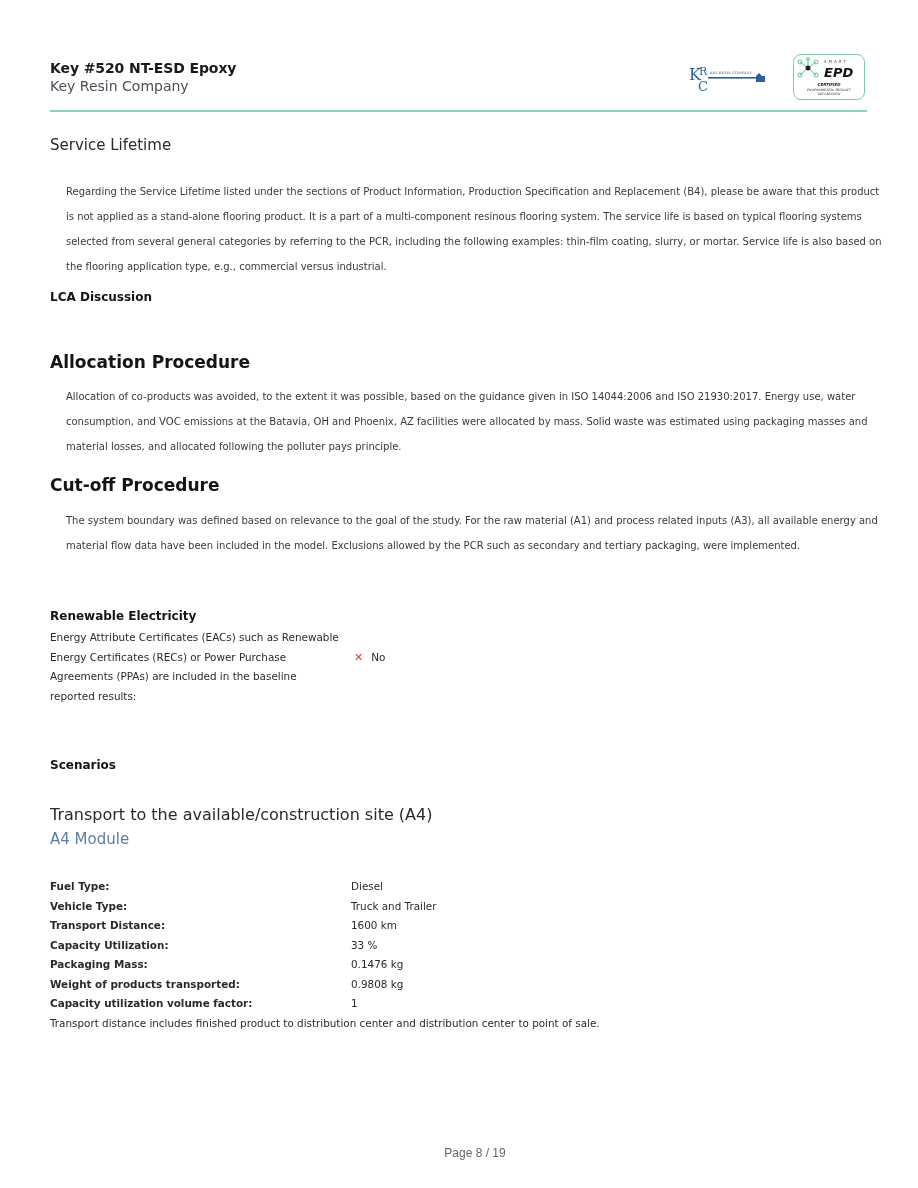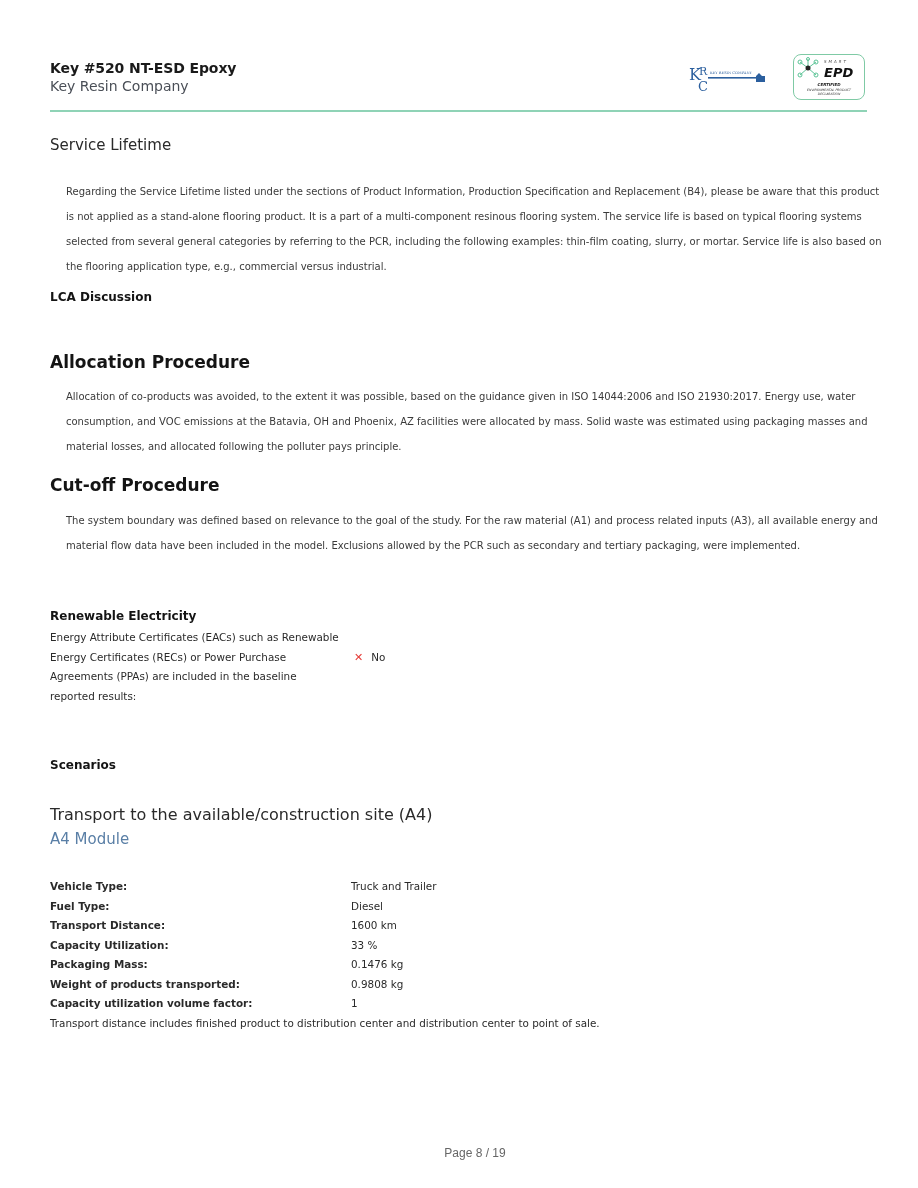--- a/index.html
+++ b/index.html
@@ -90,26 +90,26 @@
 <div class="re-value">
   <span class="x">✕</span><span>No</span>
 </div>
 
 <div class="h-big" style="top:758px;">Scenarios</div>
 <div class="h-sub" style="top:805px; font-size:16px;">Transport to the available/construction site (A4)</div>
 <div class="module-link">A4 Module</div>
 
 <div class="kv">
   <div class="kv-row">
+    <div class="kv-key">Fuel Type:</div>
+    <div class="kv-val">Diesel</div>
+  </div>
+  <div class="kv-row">
     <div class="kv-key">Vehicle Type:</div>
     <div class="kv-val">Truck and Trailer</div>
-  </div>
-  <div class="kv-row">
-    <div class="kv-key">Fuel Type:</div>
-    <div class="kv-val">Diesel</div>
   </div>
   <div class="kv-row">
     <div class="kv-key">Transport Distance:</div>
     <div class="kv-val">1600 km</div>
   </div>
   <div class="kv-row">
     <div class="kv-key">Capacity Utilization:</div>
     <div class="kv-val">33 %</div>
   </div>
   <div class="kv-row">

